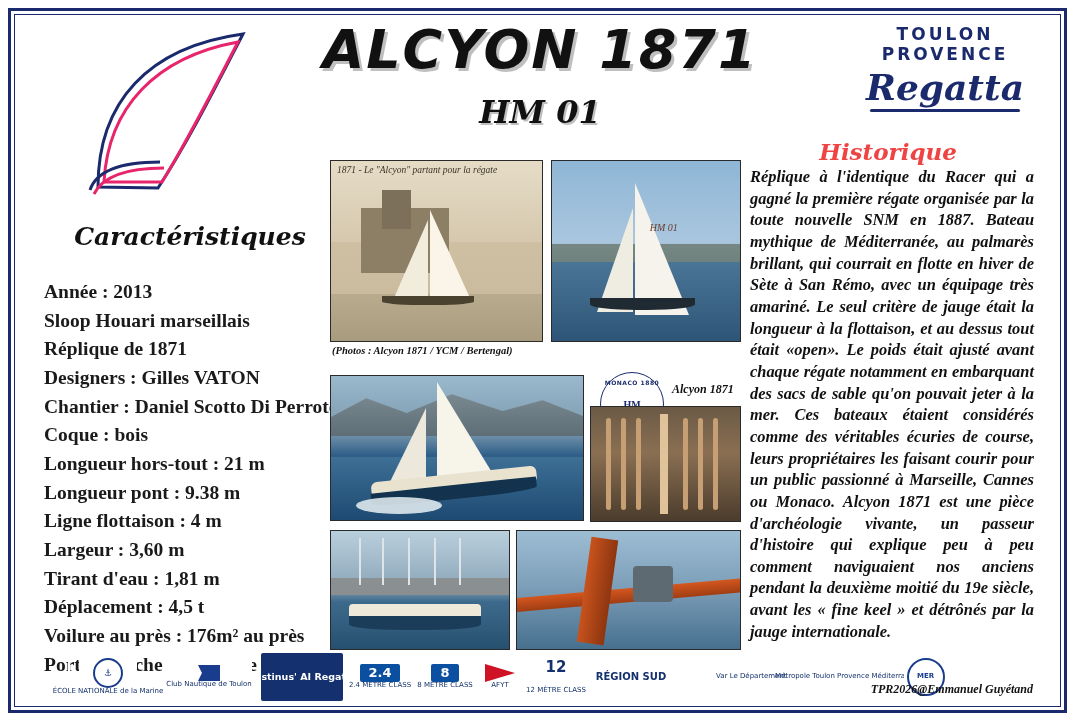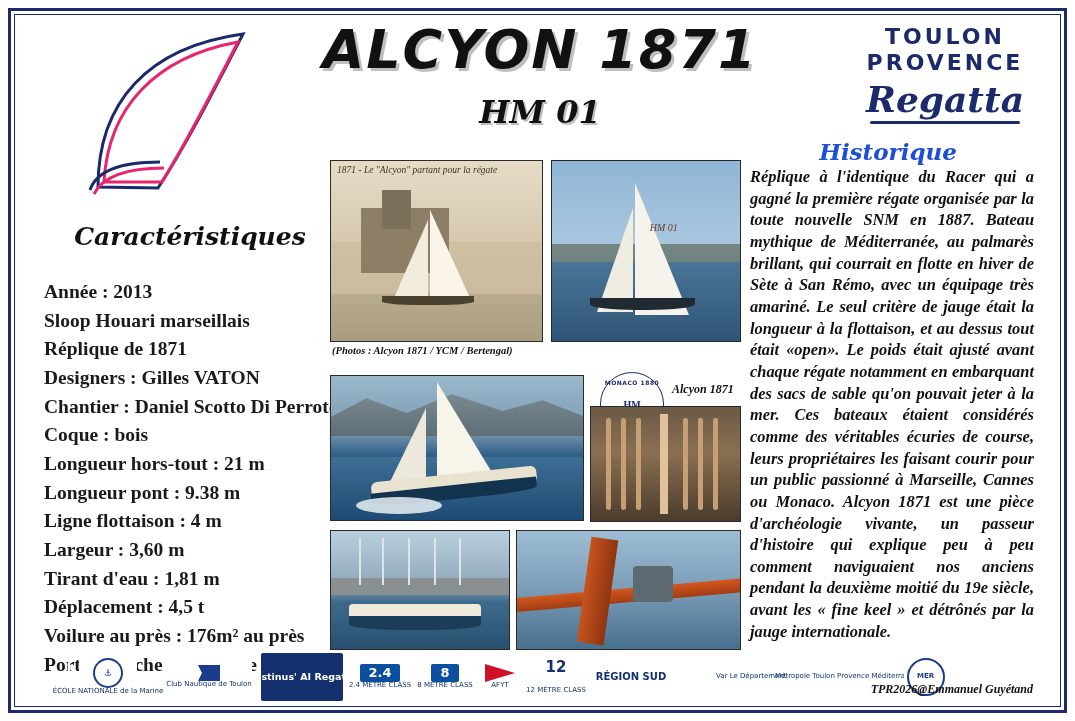--- a/index.html
+++ b/index.html
@@ -69,21 +69,21 @@
   .tpr-logo {
     position: absolute;
     right: 40px; top: 24px;
     width: 180px;
     text-align: center;
     color: #1a2a6c;
   }
   .tpr-line {
     font-family: "DejaVu Sans", sans-serif;
     font-weight: bold;
-    font-size: 22px;
+    font-size: 17px;
     letter-spacing: 3px;
     line-height: 1.18;
   }
   .tpr-script {
     font-family: "DejaVu Serif", serif;
     font-style: italic;
     font-weight: bold;
     font-size: 36px;
     color: #1a2a6c;
     margin-top: 2px;
@@ -127,21 +127,21 @@
   
   .hist-title {
     position: absolute;
     left: 748px; top: 138px;
     width: 280px;
     text-align: center;
     font-family: "DejaVu Serif", serif;
     font-style: italic;
     font-weight: bold;
     font-size: 23px;
-    color: #1d4ed8;
+    color: #ef4444;
   }
   .hist-text {
     position: absolute;
     left: 750px; top: 166px;
     width: 284px;
     font-family: "Liberation Serif", serif;
     font-style: italic;
     font-weight: bold;
     font-size: 16.4px;
     line-height: 1.32;

